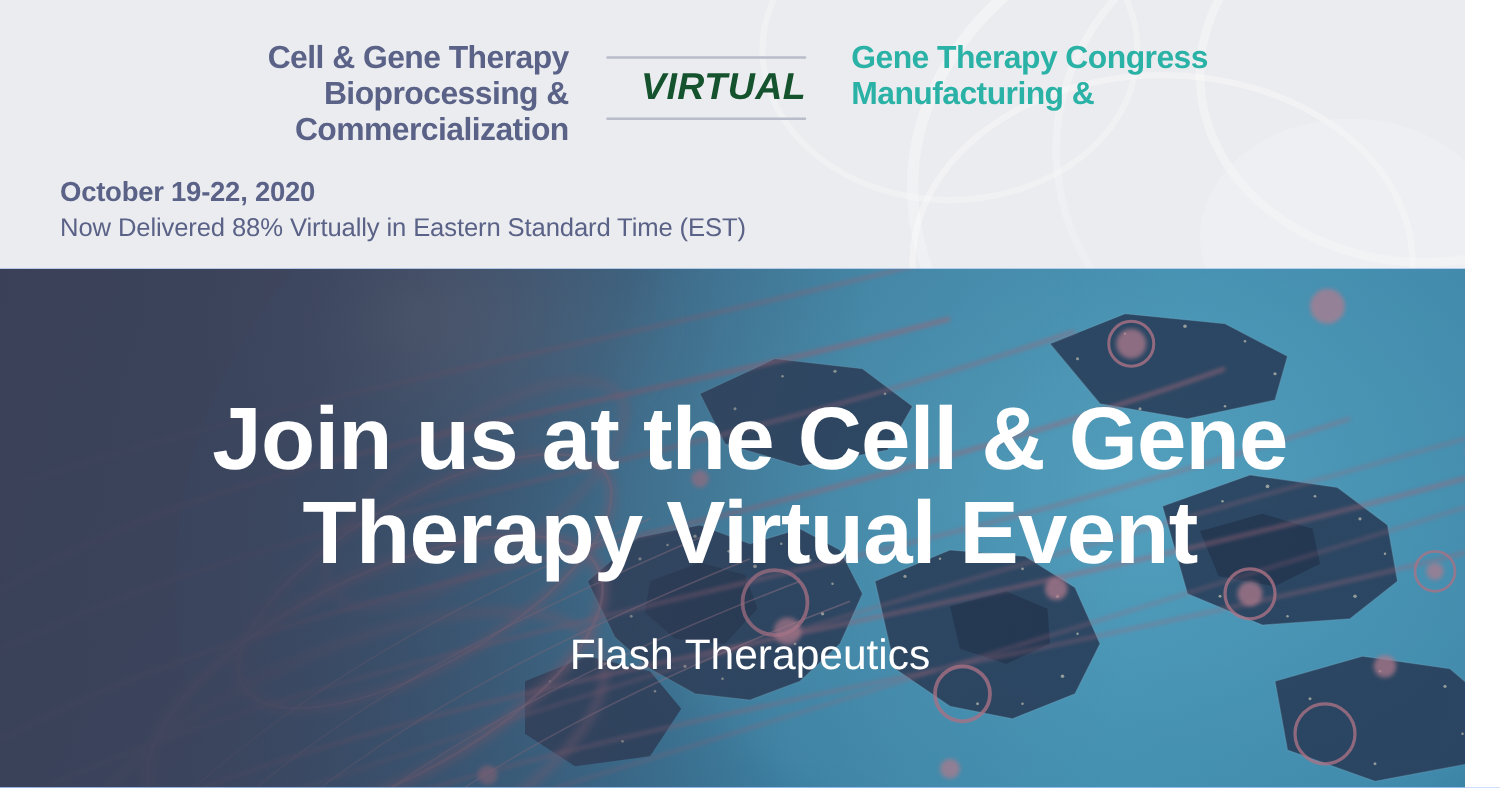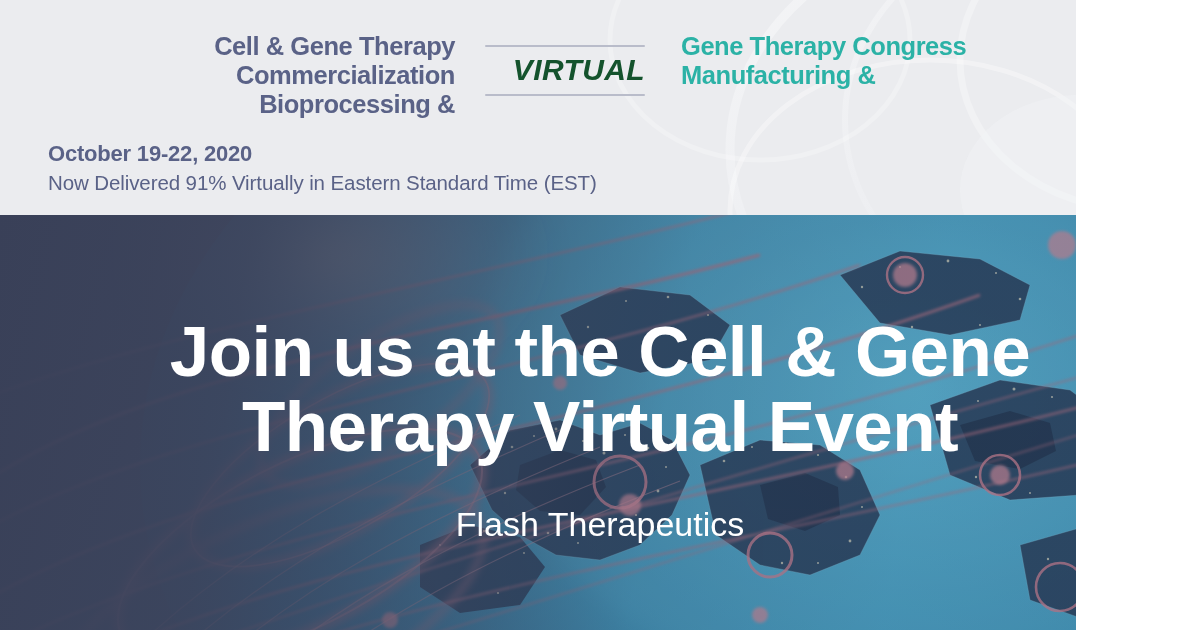--- a/index.html
+++ b/index.html
@@ -6,21 +6,21 @@
   * { margin:0; padding:0; box-sizing:border-box; }
   html, body {
     width:1200px; height:630px;
     font-family:"Liberation Sans", sans-serif;
     overflow:hidden;
     background:#ffffff;
   }
 
   .banner {
     position:relative;
-    width:1076px;
+    width:1172px;
     height:630px;
     overflow:hidden;
   }
 
   
   .header {
     position:relative;
     width:1200px;
     height:215px;
     background:#ebecef;
@@ -198,40 +198,40 @@
       <ellipse cx="760" cy="40" rx="150" ry="120" fill="none" stroke="#ffffff" stroke-width="5" opacity="0.25"></ellipse>
       <ellipse cx="1080" cy="190" rx="120" ry="95" fill="#f2f4f8" opacity="0.4"></ellipse>
     </svg>
 
     <div class="header-inner">
 
       <div class="logo-row">
 
         <div class="logo-left">
           <span class="ln">Cell &amp; Gene Therapy</span>
+          <span class="ln">Bioprocessing &amp;</span>
           <span class="ln">Commercialization</span>
-          <span class="ln">Bioprocessing &amp;</span>
         </div>
 
         <div class="virtual-badge">
           <div class="vrule"></div>
           <div class="vtext">VIRTUAL</div>
           <div class="vrule"></div>
         </div>
 
         <div class="logo-right">
           <span class="ln ln-indent">Gene Therapy Congress</span>
           <span class="ln ln-indent">Manufacturing &amp;</span>
         </div>
 
       </div>
 
       <div class="date-block">
         <div class="date-main">October 19-22, 2020</div>
-        <div class="date-sub">Now Delivered 91% Virtually in Eastern Standard Time (EST)</div>
+        <div class="date-sub">Now Delivered 88% Virtually in Eastern Standard Time (EST)</div>
       </div>
 
     </div>
   </div>
 
   <div class="hero">
 
     <svg class="hero-art" viewBox="0 0 1200 415" preserveAspectRatio="none">
       <defs>
 

